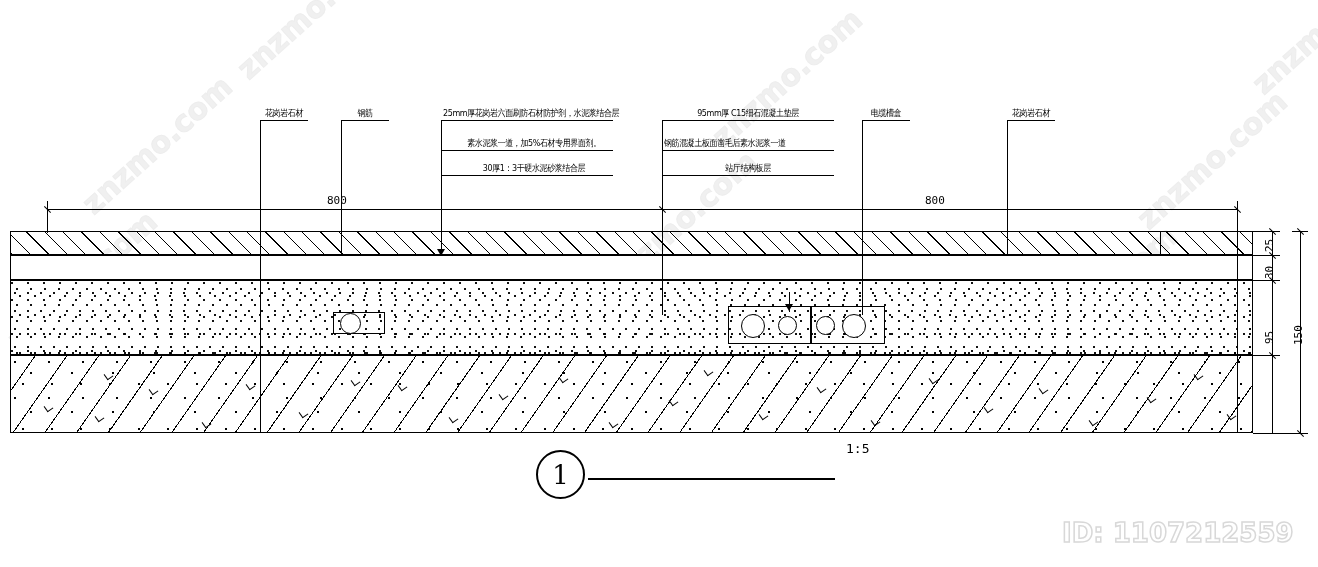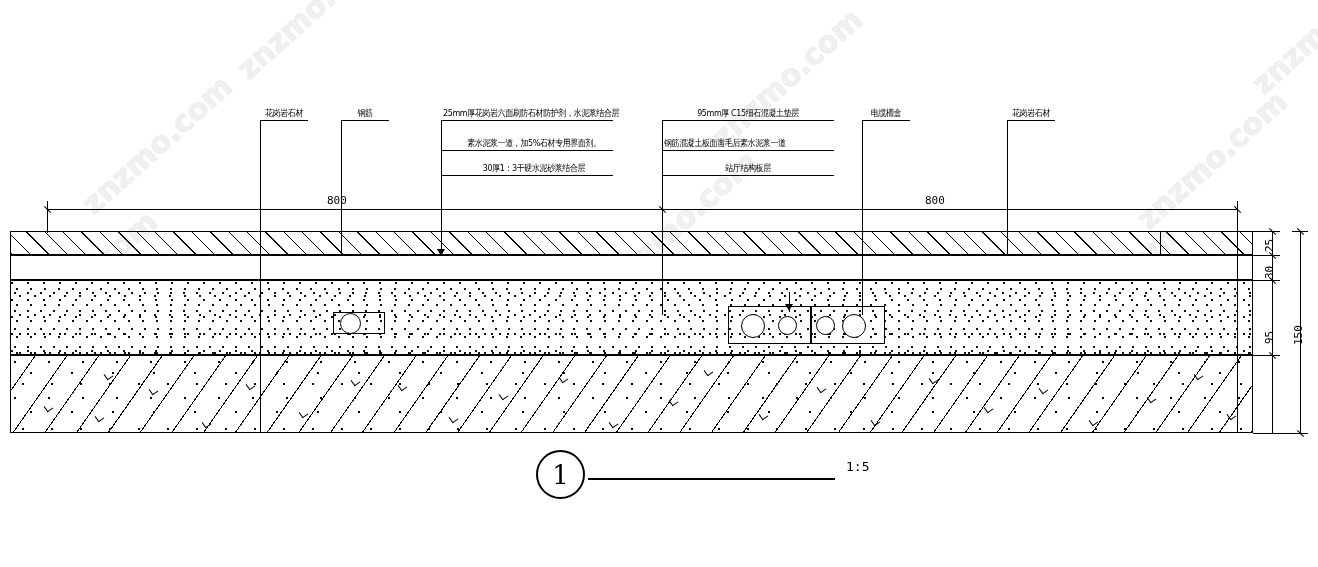--- a/index.html
+++ b/index.html
@@ -248,16 +248,17 @@
   <div class="hline" style="left:1253px;top:280px;width:22px;"></div>
   <div class="hline" style="left:1253px;top:355px;width:22px;"></div>
   <div class="hline" style="left:1253px;top:433px;width:50px;"></div>
 
   <div class="vline" style="left:1237px;top:233px;height:200px;"></div>
 
   <div class="bubble" style="left:536px;top:450px;width:45px;height:45px;">
     <span>1</span>
   </div>
   <div class="hline2" style="left:588px;top:478px;width:247px;"></div>
-  <div class="title-scale" style="left:846px;top:459px;">1:5</div>
-
+  <div class="title-scale" style="left:846px;top:441px;">1:5</div>
+
+  <div class="wm-id" style="left:1062px;top:518px;">ID: 1107212559</div>
 
 </div>
 
 </body></html>

